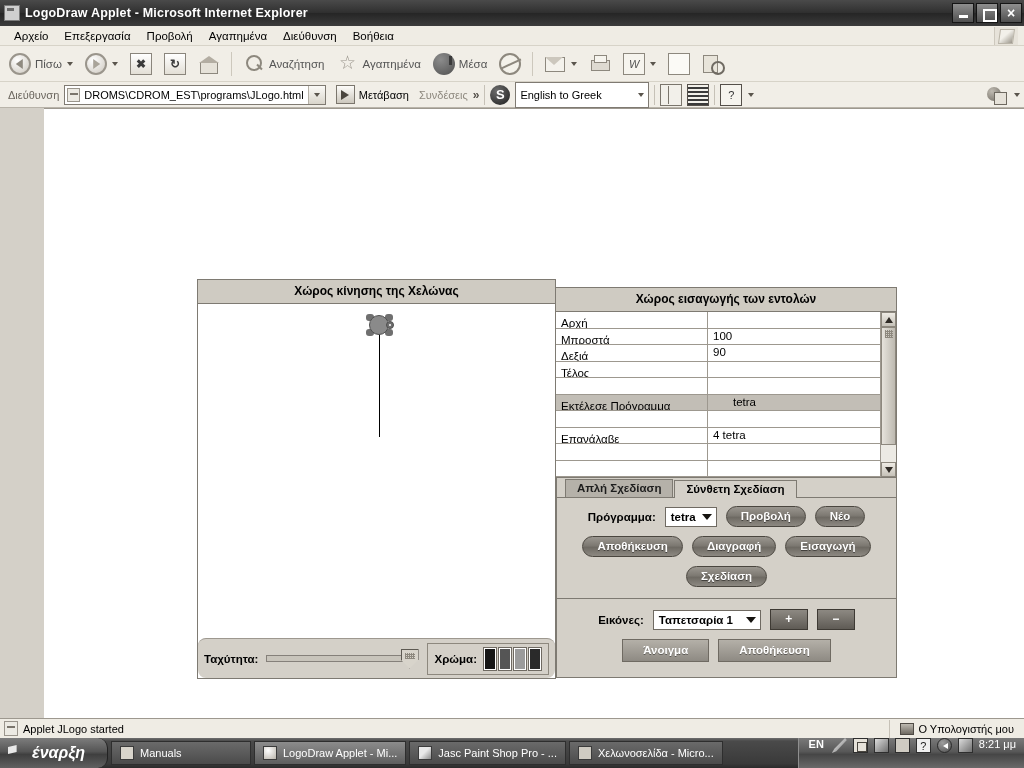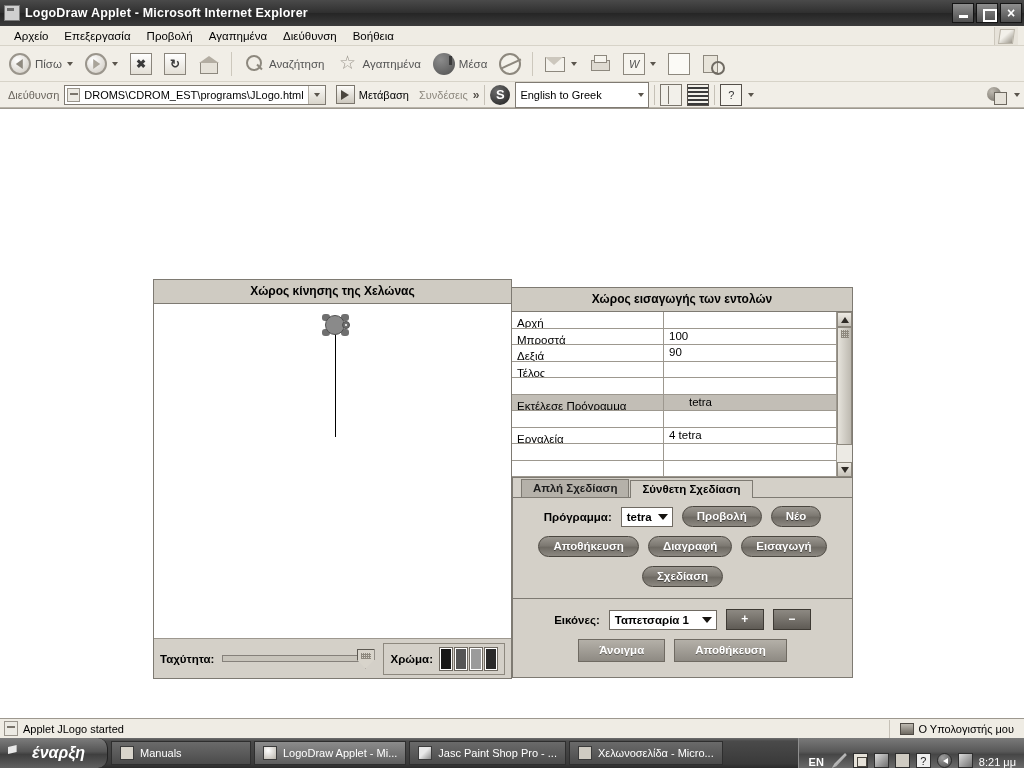--- a/index.html
+++ b/index.html
@@ -126,21 +126,21 @@
   .ic.qr{border:1px solid #55504a;background:
      repeating-linear-gradient(0deg,#3a3a3a 0 2px,#f2f0ea 2px 4px),
      repeating-linear-gradient(90deg,#3a3a3a 0 2px,#f2f0ea 2px 4px);}
   .ic.help{border:1px solid #55504a;background:#f6f4ee;}
   .ic.help:after{content:"?";position:absolute;inset:0;text-align:center;font-size:11px;line-height:20px;color:#333;}
   .ic.pdf{position:relative;}
   .ic.pdf:before{content:"";position:absolute;left:1px;top:3px;width:14px;height:14px;border-radius:50%;background:radial-gradient(circle at 35% 30%,#bfbab1,#6e6960);}
   .ic.pdf:after{content:"";position:absolute;left:8px;top:8px;width:11px;height:11px;background:#e6e2d9;border:1px solid #6e6960;}
 
   
-  #page{flex:1;background:#fff;border-top:1px solid #9d988f;position:relative;overflow:hidden;}
+  #page{flex:1;background:#fff;border-top:1px solid #9d988f;position:relative;overflow:hidden;margin-left:44px;}
   #applet{position:absolute;left:153px;top:170px;width:700px;height:400px;}
 
   .panel-title{
     background:#cfcbc2;border:1px solid #7e7a72;
     font-weight:bold;font-size:12px;text-align:center;padding:4px 0 5px;
   }
 
   
   #left-panel{position:absolute;left:0;top:0;width:359px;height:400px;border:1px solid #7e7a72;background:#fff;display:flex;flex-direction:column;}
   #left-panel .panel-title{border:0;border-bottom:1px solid #7e7a72;}
@@ -149,21 +149,21 @@
   #turtle{
     position:absolute;left:166px;top:8px;width:30px;height:26px;
   }
   #turtle .shell{position:absolute;left:5px;top:3px;width:20px;height:20px;border-radius:50%;background:#8a8a8a;border:1px solid #4f4f4f;}
   #turtle .leg{position:absolute;width:8px;height:7px;border-radius:3px;background:#6f6f6f;}
   #turtle .l1{left:2px;top:2px;} #turtle .l2{left:21px;top:2px;}
   #turtle .l3{left:2px;top:17px;} #turtle .l4{left:21px;top:17px;}
   #turtle .head{position:absolute;left:22px;top:9px;width:8px;height:8px;border-radius:50%;background:#6f6f6f;border:1px solid #4f4f4f;}
   #turtle .head:after{content:"";position:absolute;left:2px;top:2px;width:2px;height:2px;border-radius:50%;background:#fff;}
 
-  #speed-row{height:40px;border-top:1px solid #9d988f;background:#d4d0c8;display:flex;align-items:center;padding:0 6px;gap:8px;}
+  #speed-row{height:40px;border-top:1px solid #9d988f;background:#d4d0c8;display:flex;align-items:center;padding:0 6px;gap:8px;border-radius:8px;}
   .ctl-label{font-weight:bold;font-size:11.5px;white-space:nowrap;}
   #speed-slider{position:relative;flex:1;height:22px;display:flex;align-items:center;}
   #speed-track{height:7px;flex:1;background:#c8c4bb;border:1px solid #85807a;border-right:none;}
   #speed-thumb{
     width:18px;height:20px;background:#d8d4cb;border:1px solid #5d5952;
     clip-path:polygon(0 0,100% 0,100% 55%,50% 100%,0 55%);
     display:flex;align-items:flex-start;justify-content:center;flex:none;margin-left:-2px;
   }
   #speed-thumb:after{content:"";width:10px;height:6px;margin-top:3px;
     background:repeating-linear-gradient(0deg,#8d887e 0 1px,transparent 1px 2px),
@@ -261,21 +261,21 @@
     background:linear-gradient(180deg,#6a6a6a,#4b4b4b);border:1px solid #2e2e2e;
     font-size:11px;color:#fff;white-space:nowrap;overflow:hidden;cursor:pointer;
   }
   .task.active{background:linear-gradient(180deg,#8c8c8c,#5e5e5e);}
   .task .ti{width:14px;height:14px;flex:none;background:#d8d4cb;border:1px solid #3b3b3b;}
   .task .ti.ie{background:radial-gradient(circle at 35% 30%,#fff,#b9b4aa);}
   .task .ti.psp{background:linear-gradient(135deg,#e8e8e8 45%,#8a8a8a);}
   .task .ti.word{background:#cfcbc2;}
   .task .tl{overflow:hidden;text-overflow:ellipsis;}
   #tray{
-    margin-left:auto;height:30px;display:flex;align-items:flex-end;gap:6px;padding:0 8px 0 10px;
+    margin-left:auto;height:30px;display:flex;align-items:flex-start;gap:6px;padding:0 8px 0 10px;
     background:linear-gradient(180deg,#7a7a7a 0%,#585858 45%,#464646 55%,#6a6a6a 100%);
     border-left:1px solid #8f8f8f;font-size:11px;
   }
   .tray-ico{width:15px;height:15px;flex:none;background:#d8d4cb;border:1px solid #2e2e2e;position:relative;}
   .tray-ico.pen{background:linear-gradient(135deg,#f0f0f0,#7a7a7a);border:none;clip-path:polygon(0 100%,18% 70%,88% 0,100% 14%,30% 88%);}
   .tray-ico.sec{background:#e6e2d9;}
   .tray-ico.sec:after{content:"";position:absolute;left:3px;top:3px;width:8px;height:8px;border:1px solid #4a463f;}
   .tray-ico.net{background:linear-gradient(135deg,#dcdcdc,#6f6f6f);}
   .tray-ico.sh{background:#cfcbc2;}
   .tray-ico.q{background:#efefef;}
@@ -472,21 +472,21 @@
             </div>
             <div class="cmd-row sel">
               <div class="c1">Εκτέλεσε Πρόγραμμα</div>
               <div class="c2">tetra</div>
             </div>
             <div class="cmd-row">
               <div class="c1"></div>
               <div class="c2"></div>
             </div>
             <div class="cmd-row">
-              <div class="c1">Εργαλεία</div>
+              <div class="c1">Επανάλαβε</div>
               <div class="c2">4 tetra</div>
             </div>
             <div class="cmd-row">
               <div class="c1"></div>
               <div class="c2"></div>
             </div>
             <div class="cmd-row">
               <div class="c1"></div>
               <div class="c2"></div>
             </div>

